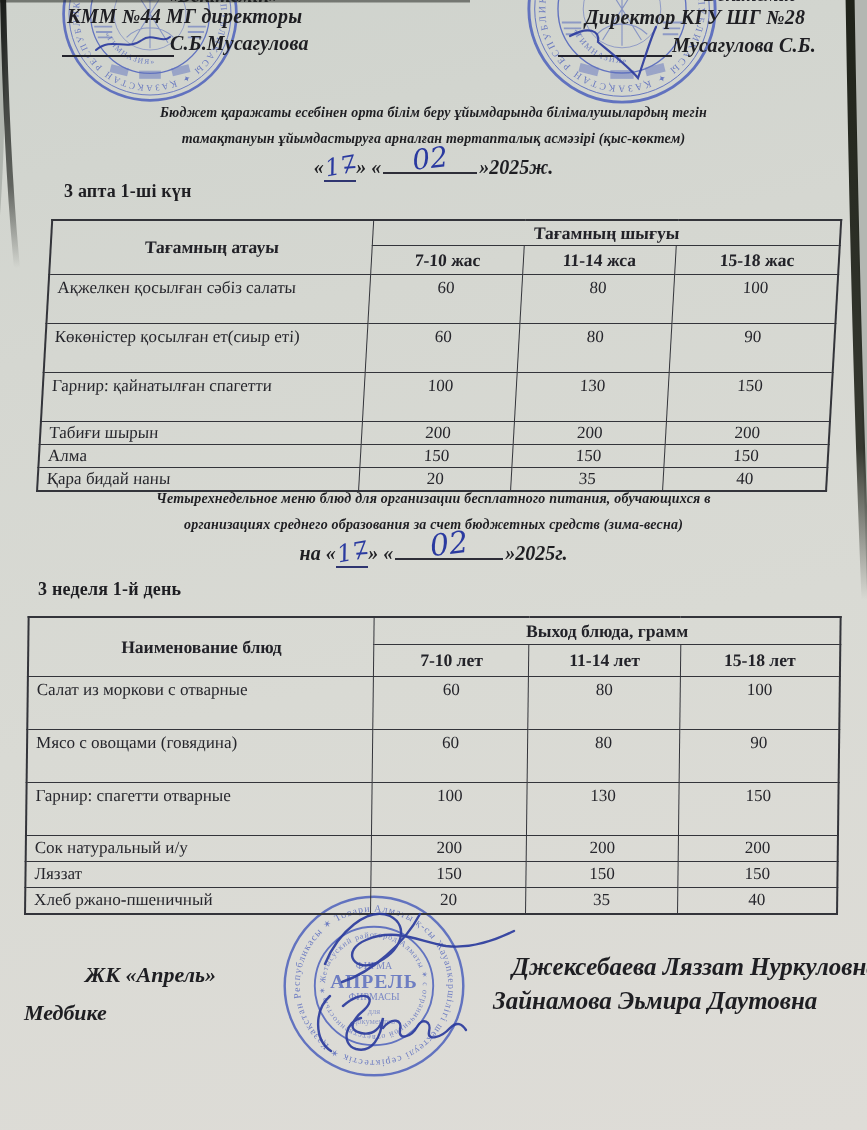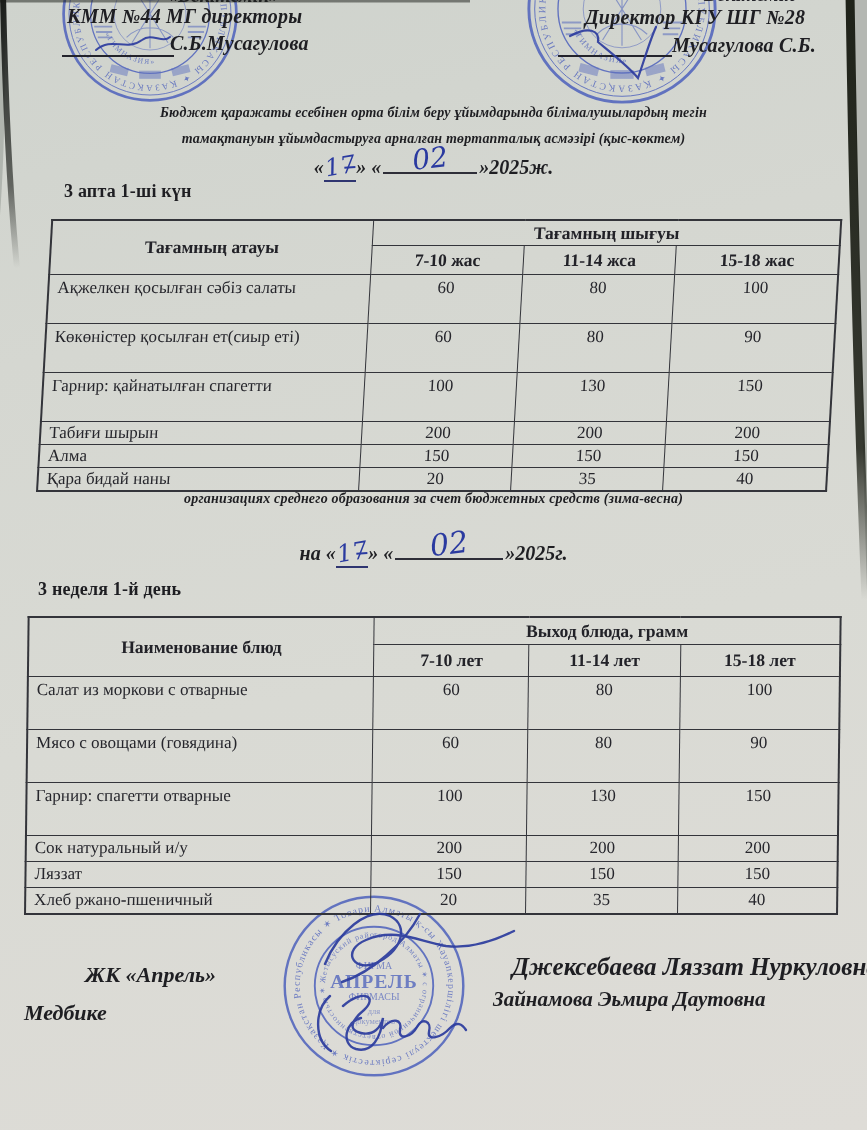--- a/index.html
+++ b/index.html
@@ -164,20 +164,21 @@
             <td class="dish">Қара бидай наны</td>
             <td class="num">20</td>
             <td class="num">35</td>
             <td class="num">40</td>
           </tr>
         </tbody>
     </table>
   </div>
 
   <div class="abs titleblock" style="top:486px;">
+    <div class="t-line bi">Четырехнедельное меню блюд для организации бесплатного питания, обучающихся в</div>
     <div class="t-line bi">организациях среднего образования за счет бюджетных средств (зима-весна)</div>
   </div>
   <div class="abs dateline" style="left:30px;top:538px;width:807px;text-align:center;">
     <span class="q">на «</span><span class="daywrap"><span class="hand day">17</span></span><span class="q">» «</span><span class="blank" style="width:108px;"><span class="hand month" style="font-size:30px;">02</span></span><span class="q">»2025г.</span>
   </div>
 
   <div class="abs seclabel" style="left:38px;top:579px;">3 неделя 1-й день</div>
 
   <div class="abs twrap" style="left:24px;top:616px;width:814px;transform:skewX(-0.7deg);transform-origin:0 100%;">
     <table class="t2">
@@ -267,21 +268,21 @@
       <path d="M 420,914 C 404,944 372,972 342,982"></path>
       <path d="M 330,996 C 314,1010 314,1040 331,1051"></path>
       <path d="M 343,1006 C 364,988 378,997 364,1010 C 352,1020 347,1030 361,1033 C 374,1036 381,1027 383,1018 C 381,1038 372,1053 356,1049 C 340,1044 346,1021 361,1018"></path>
       <path d="M 383,1028 C 392,1017 403,1019 400,1030 C 398,1040 411,1038 417,1027 C 422,1017 432,1021 429,1032 C 427,1041 441,1038 450,1028 C 457,1021 462,1024 466,1030"></path>
     </g>
   </svg>
 
   <div class="abs footer-text bi" style="left:85px;top:962px;">ЖК «Апрель»</div>
   <div class="abs footer-text bi" style="left:24px;top:1000px;">Медбике</div>
   <div class="abs footer-text bi" style="left:512px;top:953px;font-size:25px;">Джексебаева Ляззат Нуркуловна</div>
-  <div class="abs footer-text bi" style="left:493px;top:987px;font-size:21px;">Зайнамова Эьмира Даутовна</div>
+  <div class="abs footer-text bi" style="left:493px;top:987px;font-size:25px;">Зайнамова Эьмира Даутовна</div>
 
   <svg class="abs edges" style="left:0;top:0;width:867px;height:1130px;" viewBox="0 0 867 1130">
     <defs>
       <linearGradient id="fadeR" x1="0" y1="0" x2="0" y2="1">
         <stop offset="0" stop-color="#15180f" stop-opacity=".95"></stop>
         <stop offset=".75" stop-color="#1a1d14" stop-opacity=".85"></stop>
         <stop offset="1" stop-color="#1a1d14" stop-opacity="0"></stop>
       </linearGradient>
       <linearGradient id="fadeL" x1="0" y1="0" x2="0" y2="1">
         <stop offset="0" stop-color="#101310" stop-opacity=".95"></stop>

